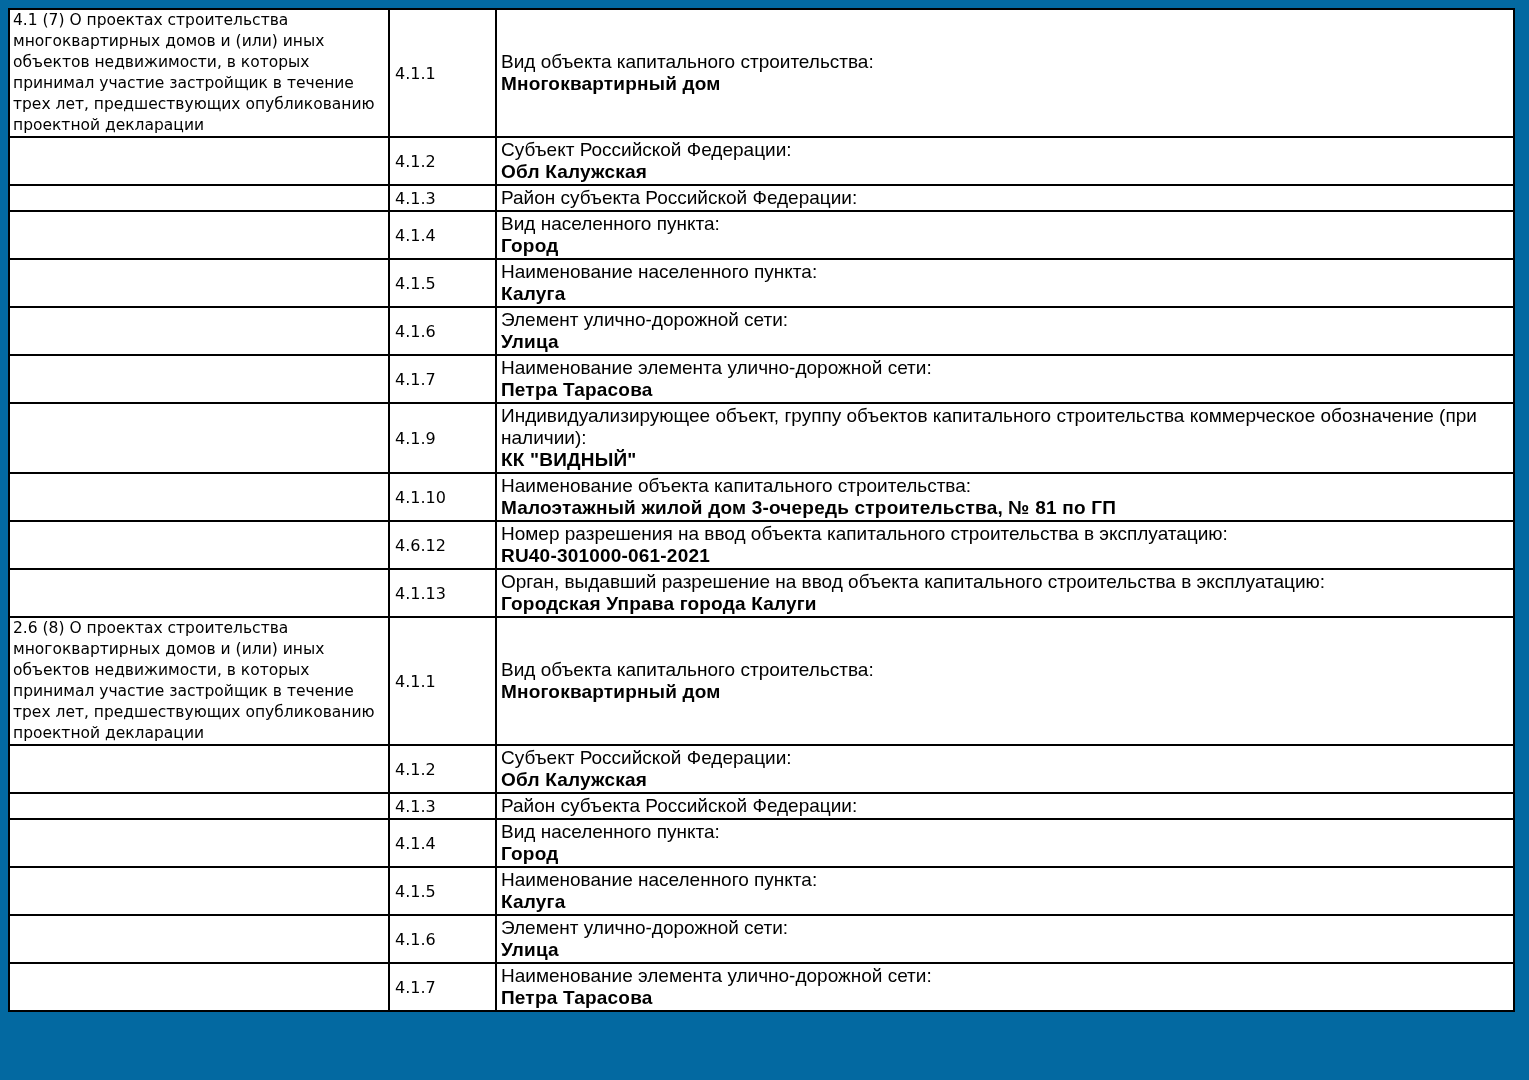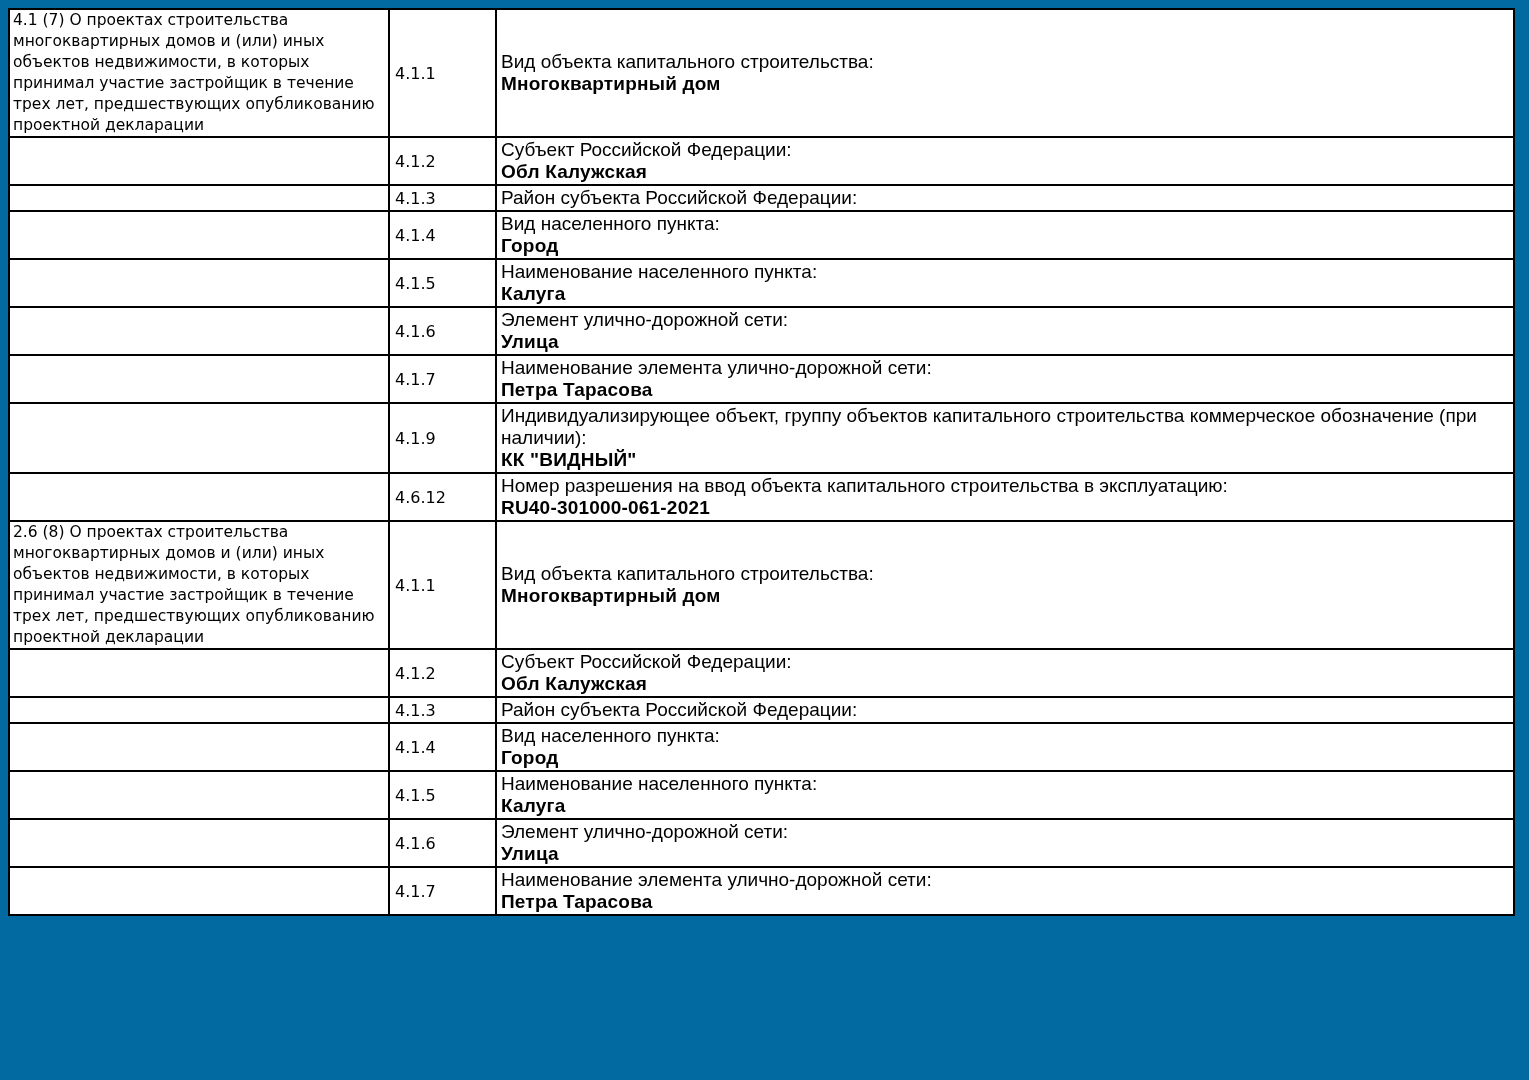--- a/index.html
+++ b/index.html
@@ -138,24 +138,40 @@
         <tr class="row-normal">
           <td class="desc"></td>
           <td class="num">4.1.9</td>
           <td class="content">
             <div class="field-label">Индивидуализирующее объект, группу объектов капитального строительства коммерческое обозначение (при наличии):</div>
             <div class="field-value bold">КК "ВИДНЫЙ"</div>
           </td>
         </tr>
         <tr class="row-normal">
           <td class="desc"></td>
+          <td class="num">4.1.10</td>
+          <td class="content">
+            <div class="field-label">Наименование объекта капитального строительства:</div>
+            <div class="field-value bold">Малоэтажный жилой дом 3-очередь строительства, № 81 по ГП</div>
+          </td>
+        </tr>
+        <tr class="row-normal">
+          <td class="desc"></td>
           <td class="num">4.6.12</td>
           <td class="content">
             <div class="field-label">Номер разрешения на ввод объекта капитального строительства в эксплуатацию:</div>
             <div class="field-value bold">RU40-301000-061-2021</div>
+          </td>
+        </tr>
+        <tr class="row-normal">
+          <td class="desc"></td>
+          <td class="num">4.1.13</td>
+          <td class="content">
+            <div class="field-label">Орган, выдавший разрешение на ввод объекта капитального строительства в эксплуатацию:</div>
+            <div class="field-value bold">Городская Управа города Калуги</div>
           </td>
         </tr>
         <tr class="row-tall">
           <td class="desc">2.6 (8) О проектах строительства многоквартирных домов и (или) иных объектов недвижимости, в которых принимал участие застройщик в течение трех лет, предшествующих опубликованию проектной декларации</td>
           <td class="num">4.1.1</td>
           <td class="content">
             <div class="field-label">Вид объекта капитального строительства:</div>
             <div class="field-value bold">Многоквартирный дом</div>
           </td>
         </tr>

